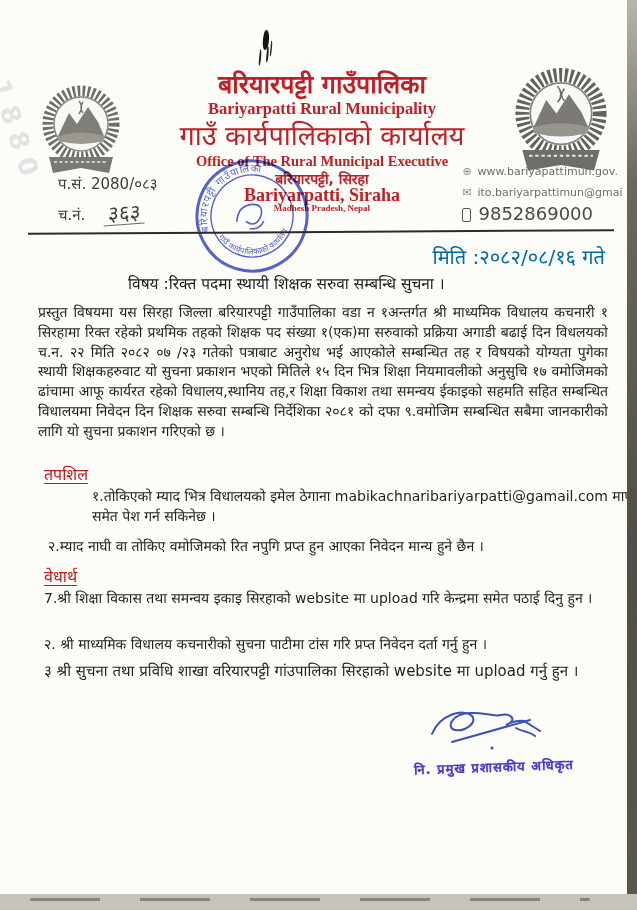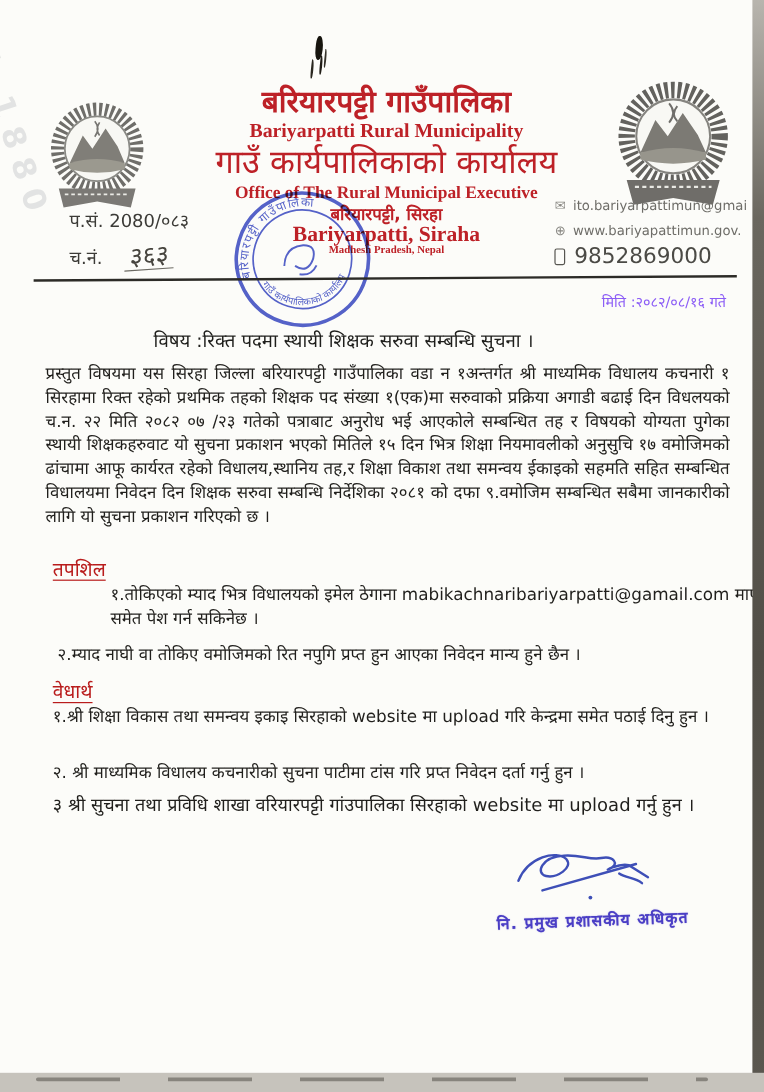--- a/index.html
+++ b/index.html
@@ -77,21 +77,21 @@
     position:absolute;left:192px;top:156px;width:120px;height:120px;
     transform:rotate(-28deg);opacity:.82;mix-blend-mode:multiply;
   }
   .rule{
     position:absolute;left:28px;top:231px;width:586px;height:2px;
     background:#2c2b27;transform:rotate(-0.35deg);
   }
   
   .date-line{
     position:absolute;left:370px;top:243px;width:235px;text-align:right;
-    font-size:12px;color:#8b5cf6;
+    font-size:20px;color:#0369a1;
   }
   .subject-line{
     position:absolute;left:128px;top:272px;font-size:15.5px;color:#1e1e1b;
   }
   .body-par{
     position:absolute;left:38px;top:303px;width:570px;
     font-size:14px;line-height:19.8px;text-align:justify;color:#201f1c;margin:0;
   }
   .sec-heading{
     position:absolute;font-size:16px;color:#b91c1c;
@@ -164,26 +164,26 @@
       <span>2080/०८३</span>
     </div>
     <div class="ref-line dispatch-line">
       <span>च.नं.</span>
       <span class="dispatch-value">३६३</span>
     </div>
   </div>
 
   <div class="contact-block">
     <div class="contact-row">
+      <span class="glyph-icon">⊕</span>
+      <span>www.bariyapattimun.gov.</span>
+    </div>
+    <div class="contact-row">
       <span class="glyph-icon">✉</span>
       <span>ito.bariyarpattimun@gmai</span>
-    </div>
-    <div class="contact-row">
-      <span class="glyph-icon">⊕</span>
-      <span>www.bariyapattimun.gov.</span>
     </div>
     <div class="contact-row">
       <span class="phone-glyph"></span>
       <span class="contact-phone">9852869000</span>
     </div>
   </div>
 
   <div class="seal">
     <svg viewBox="0 0 120 120">
       <defs>
@@ -208,21 +208,21 @@
 
   <div class="subject-line">विषय :रिक्त पदमा स्थायी शिक्षक सरुवा सम्बन्धि सुचना ।</div>
 
   <p class="body-par">प्रस्तुत विषयमा यस सिरहा जिल्ला बरियारपट्टी गाउँपालिका वडा न १अन्तर्गत श्री माध्यमिक विधालय कचनारी १ सिरहामा रिक्त रहेको प्रथमिक तहको शिक्षक पद संख्या १(एक)मा सरुवाको प्रक्रिया अगाडी बढाई दिन विधलयको च.न. २२ मिति २०८२ ०७ /२३ गतेको पत्राबाट अनुरोध भई आएकोले सम्बन्धित तह र विषयको योग्यता पुगेका स्थायी शिक्षकहरुवाट यो सुचना प्रकाशन भएको मितिले १५ दिन भित्र शिक्षा नियमावलीको अनुसुचि १७ वमोजिमको ढांचामा आफू कार्यरत रहेको विधालय,स्थानिय तह,र शिक्षा विकाश तथा समन्वय ईकाइको सहमति सहित सम्बन्धित विधालयमा निवेदन दिन शिक्षक सरुवा सम्बन्धि निर्देशिका २०८१ को दफा ९.वमोजिम सम्बन्धित सबैमा जानकारीको लागि यो सुचना प्रकाशन गरिएको छ ।</p>
 
   <div class="sec-heading tapasil-heading">तपशिल</div>
   <p class="list-item t-item-0">१.तोकिएको म्याद भित्र विधालयको इमेल ठेगाना mabikachnaribariyarpatti@gamail.com मार्फत समेत पेश गर्न सकिनेछ ।</p>
   <p class="list-item t-item-1">२.म्याद नाघी वा तोकिए वमोजिमको रित नपुगि प्रप्त हुन आएका निवेदन मान्य हुने छैन ।</p>
 
   <div class="sec-heading bodhartha-heading">वेधार्थ</div>
-  <p class="list-item b-item-0">१.श्री शिक्षा विकास तथा समन्वय इकाइ सिरहाको website मा upload गरि केन्द्रमा समेत पठाई दिनु हुन ।</p>
+  <p class="list-item b-item-0">7.श्री शिक्षा विकास तथा समन्वय इकाइ सिरहाको website मा upload गरि केन्द्रमा समेत पठाई दिनु हुन ।</p>
   <p class="list-item b-item-1">२. श्री माध्यमिक विधालय कचनारीको सुचना पाटीमा टांस गरि प्रप्त निवेदन दर्ता गर्नु हुन ।</p>
   <p class="list-item b-item-2">३ श्री सुचना तथा प्रविधि शाखा वरियारपट्टी गांउपालिका सिरहाको website मा  upload गर्नु हुन ।</p>
 
   <div class="signature">
     <svg viewBox="0 0 136 54">
       <g fill="none" stroke="#2a3db0" stroke-width="2" stroke-linecap="round" opacity="0.9">
         <path d="M14 30 C22 10 46 4 54 12 C60 19 46 28 37 26 C28 24 33 10 52 9 C66 8 74 13 83 11 C93 9 99 16 90 20 C84 23 97 15 106 17 L122 27"></path>
         <path d="M34 38 L112 16"></path>
         <path d="M98 24 c6 4 13 3 19 8"></path>
         <circle cx="74" cy="44" r="1.6" fill="#2a3db0" stroke="none"></circle>

